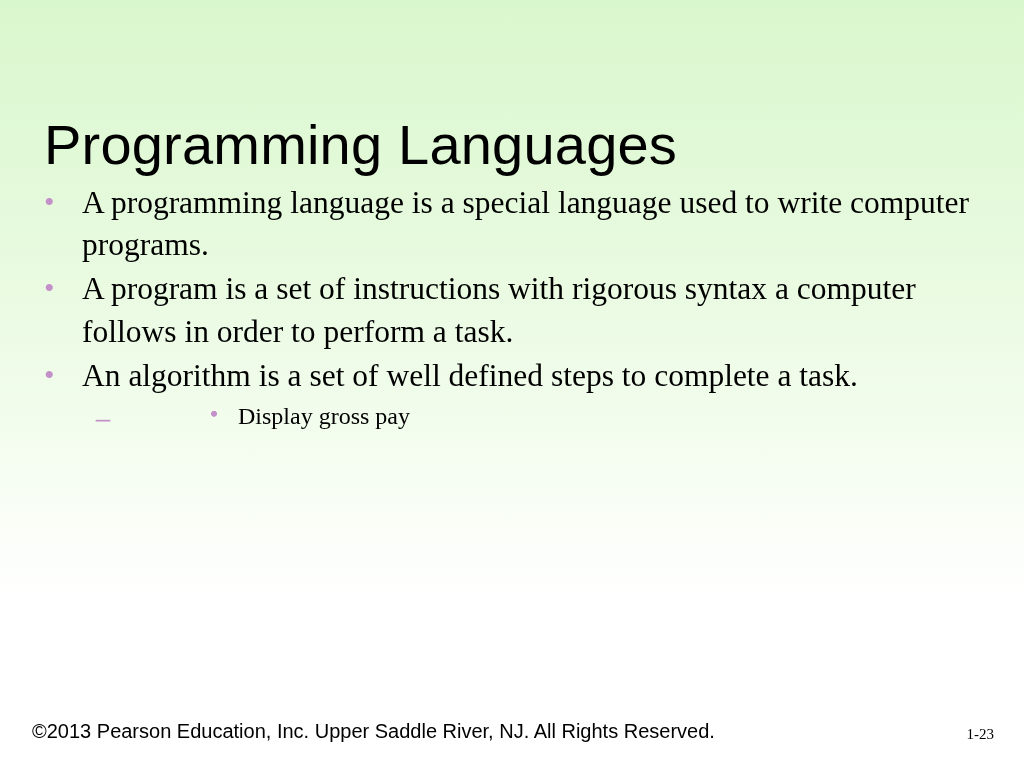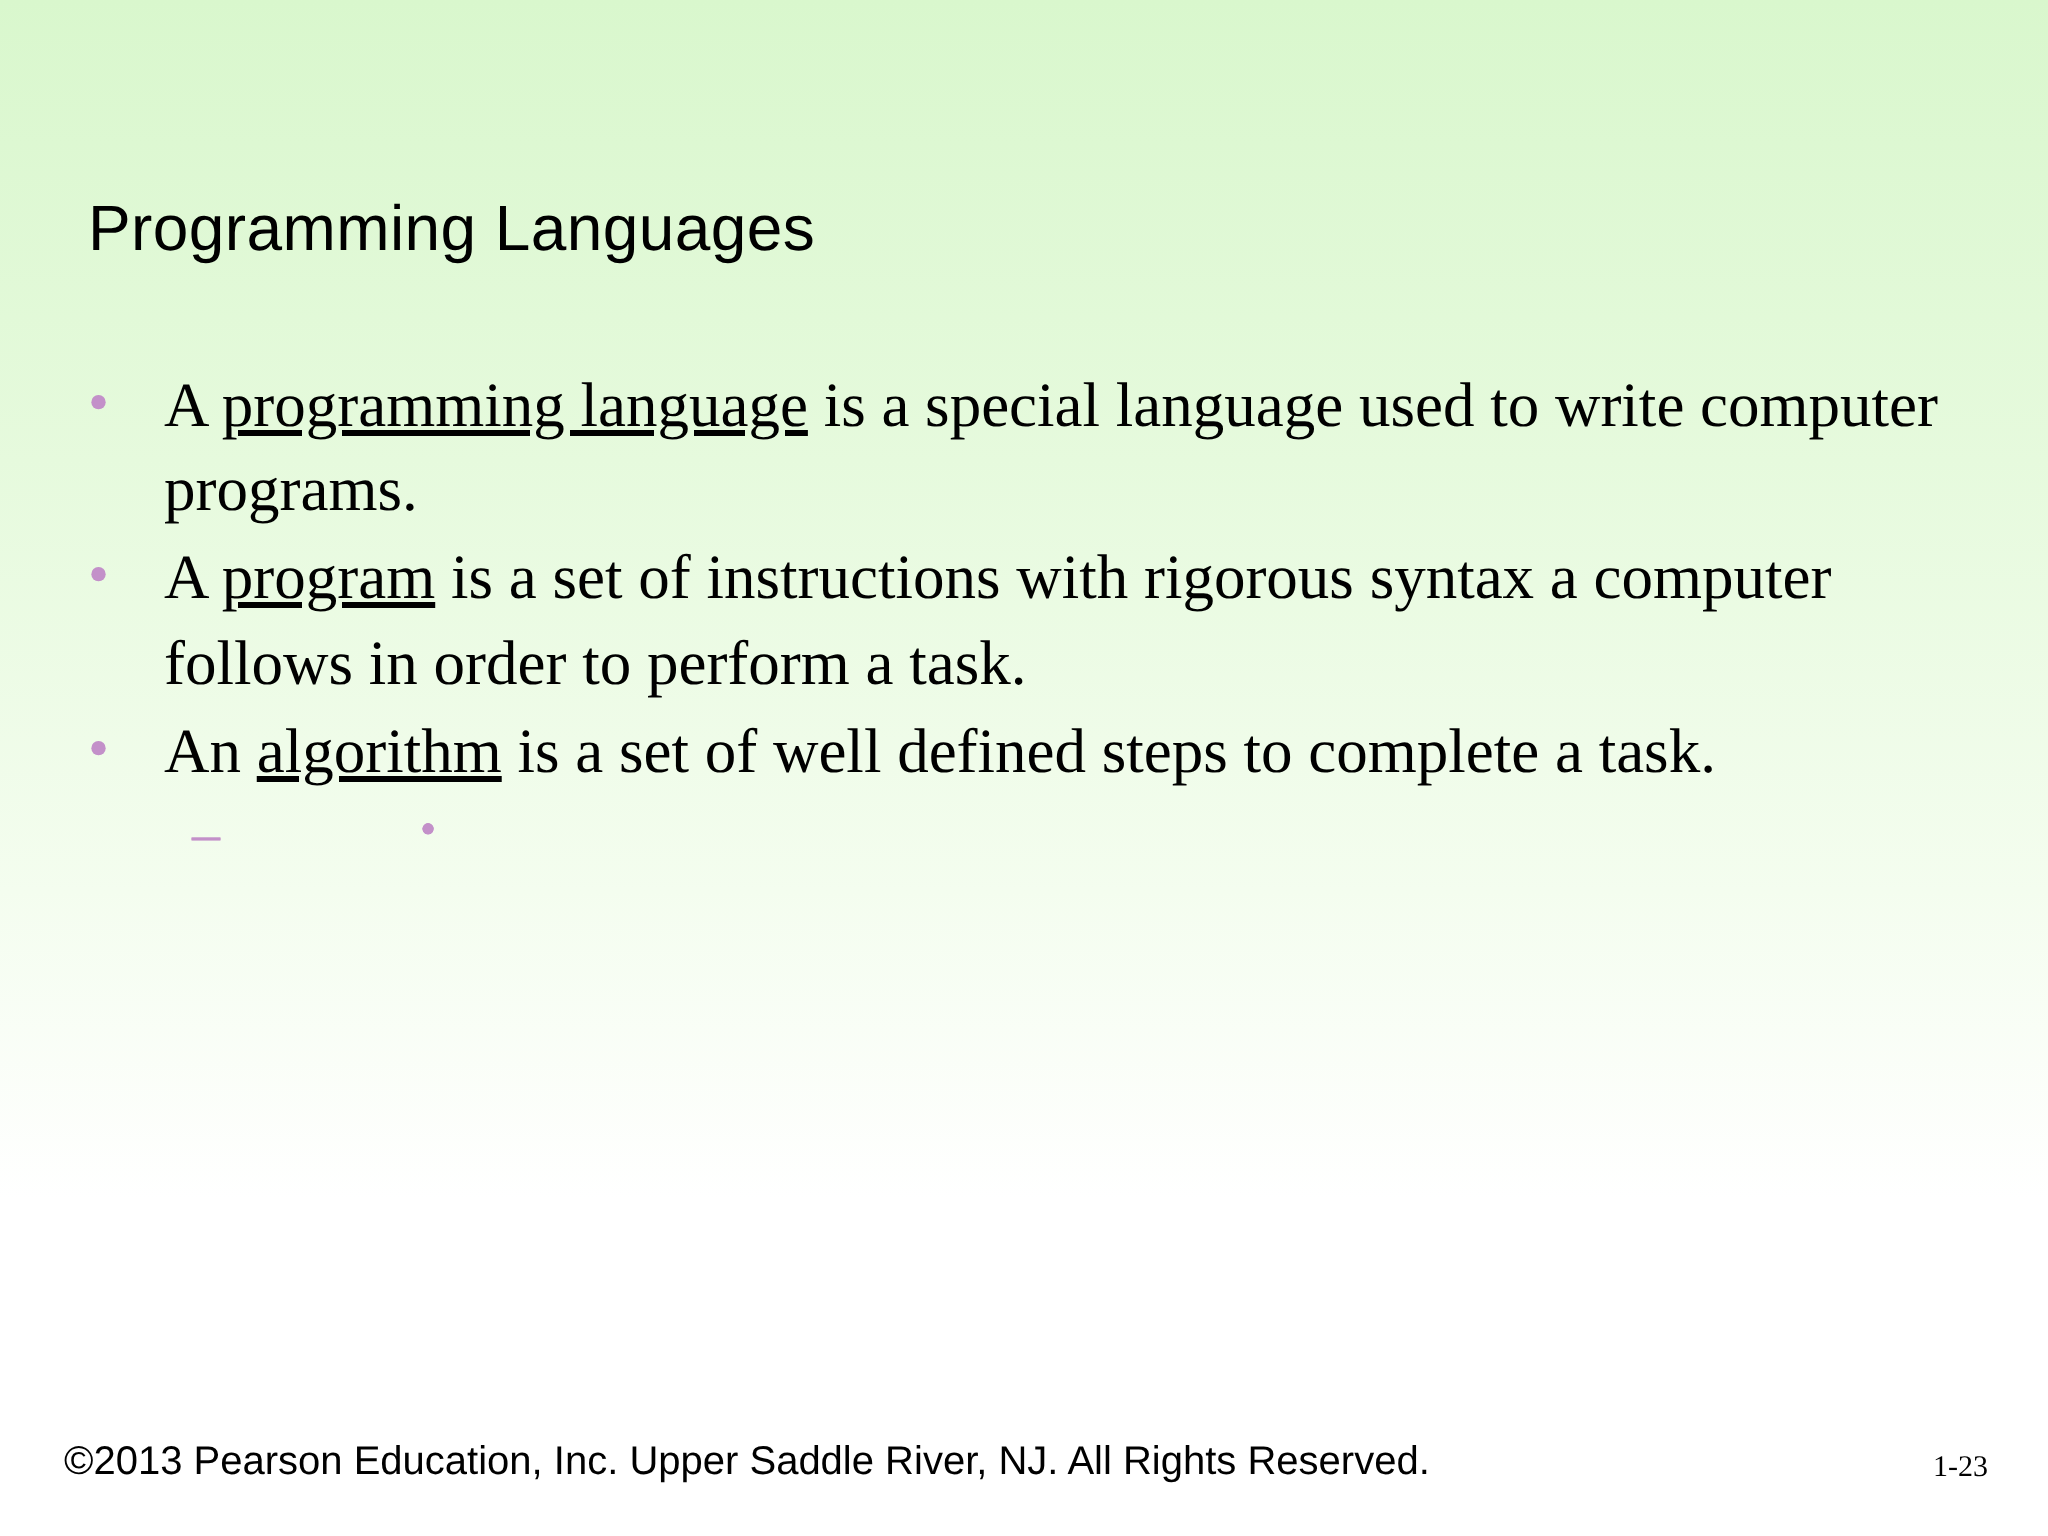--- a/index.html
+++ b/index.html
@@ -18,21 +18,21 @@
     width: 1024px;
     height: 768px;
     background: linear-gradient(to bottom, #d9f7cd 0%, #e6fadd 30%, #f4fdef 58%, #ffffff 78%, #ffffff 100%);
     box-sizing: border-box;
   }
   .slide-title {
     position: absolute;
     left: 44px;
     top: 76px;
     font-family: "Liberation Sans", sans-serif;
-    font-size: 32px;
+    font-size: 56px;
     font-weight: normal;
     color: #000000;
     letter-spacing: 0.2px;
     line-height: 1.1;
   }
   .body-content {
     position: absolute;
     left: 40px;
     top: 182px;
     width: 944px;
@@ -91,21 +91,20 @@
   }
   .lvl3 > li > .bullet {
     position: absolute;
     left: 76px;
     top: 0;
     color: #c390c9;
     font-size: 23px;
     line-height: 1.42;
   }
   .term {
-    text-decoration: underline;
   }
   .footer-left {
     position: absolute;
     left: 32px;
     bottom: 25px;
     font-family: "Liberation Sans", sans-serif;
     font-size: 20px;
     color: #000000;
   }
   .footer-right {
@@ -150,20 +149,21 @@
 
             <ul class="lvl3">
               <li>
                 <span class="bullet">•</span>
               </li>
               <li>
                 <span class="bullet">•</span>
               </li>
               <li>
                 <span class="bullet">•</span>
+                <span>Display gross pay</span>
               </li>
             </ul>
           </li>
         </ul>
       </li>
 
     </ul>
   </div>
 
   <div class="footer-left">©2013 Pearson Education, Inc. Upper Saddle River, NJ. All Rights Reserved.</div>

